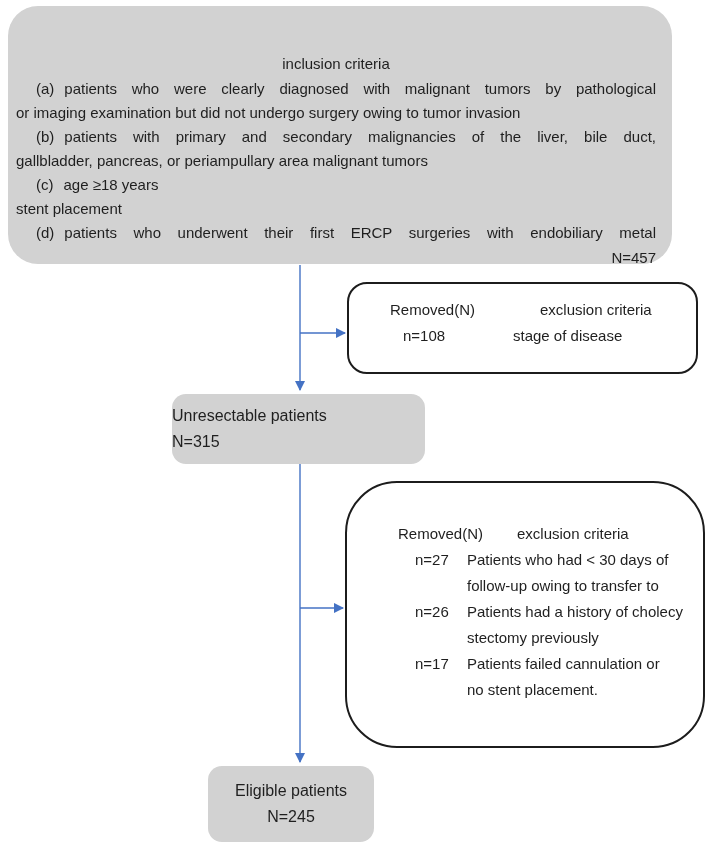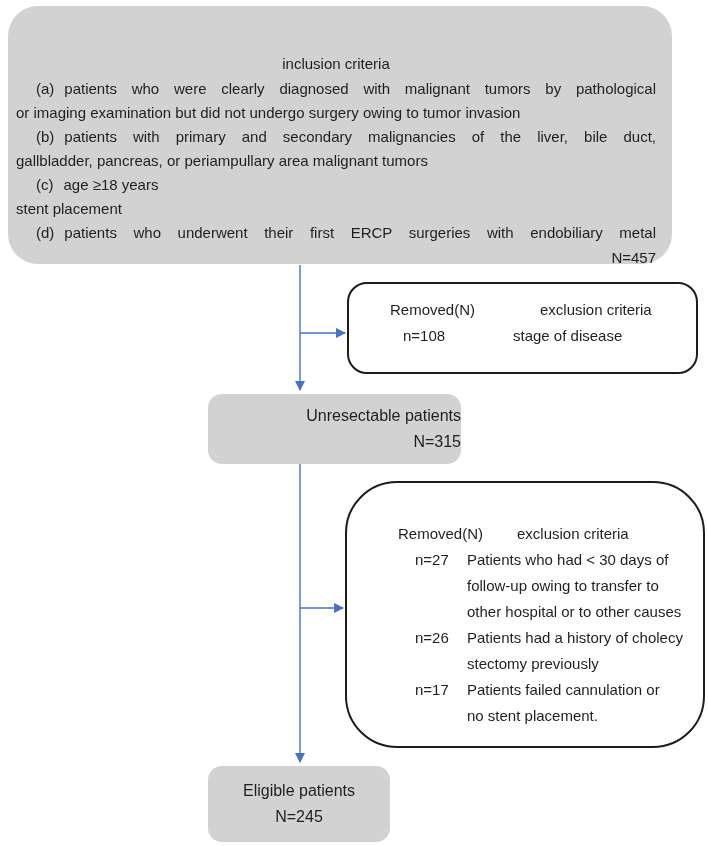--- a/index.html
+++ b/index.html
@@ -56,39 +56,39 @@
     font-size:15px;line-height:26px;
   }
   .excl1 .hdr{padding-left:13px;}
   .excl1 .hdr .hl{display:inline-block;width:150px;}
   .excl1 .row{display:flex;padding-left:26px;}
   .excl1 .ncol{width:110px;flex:none;}
 
   
   .unresectable{
     left:172px;top:394px;width:253px;height:70px;
-    display:flex;flex-direction:column;align-items:flex-end;justify-content:center;
-    font-size:16px;line-height:26px;margin-left:36px;
+    display:flex;flex-direction:column;align-items:flex-start;justify-content:center;
+    font-size:16px;line-height:26px;
   }
 
   
   .excl2{
     left:345px;top:481px;width:360px;height:267px;
     border-radius:52px;
     padding-top:38px;
     font-size:15px;line-height:26px;
   }
   .excl2 .hdr{padding-left:23px;}
   .excl2 .hdr .hl{display:inline-block;width:119px;}
   .excl2 .row{display:flex;padding-left:40px;}
   .excl2 .ncol{width:52px;flex:none;}
 
   
   .eligible{
-    left:208px;top:766px;width:182px;height:76px;
+    left:208px;top:766px;width:166px;height:76px;
     display:flex;flex-direction:column;align-items:center;justify-content:center;
     font-size:16px;line-height:26px;
   }
 </style>
 </head>
 <body>
 
 <div class="canvas">
 
   <svg class="arrow-layer" width="708" height="846" viewBox="0 0 708 846">
@@ -147,21 +147,20 @@
 
   <div class="outline excl2">
     <div class="hdr">
       <span class="hl">Removed(N)</span><span>exclusion criteria</span>
     </div>
     <div class="row">
       <div class="ncol">n=27</div>
       <div class="rcol">
         <div>Patients who had &lt; 30 days of</div>
         <div>follow-up owing to transfer to</div>
-        <div>other hospital or to other causes</div>
       </div>
     </div>
     <div class="row">
       <div class="ncol">n=26</div>
       <div class="rcol">
         <div>Patients had a history of cholecy</div>
         <div>stectomy previously</div>
       </div>
     </div>
     <div class="row">

